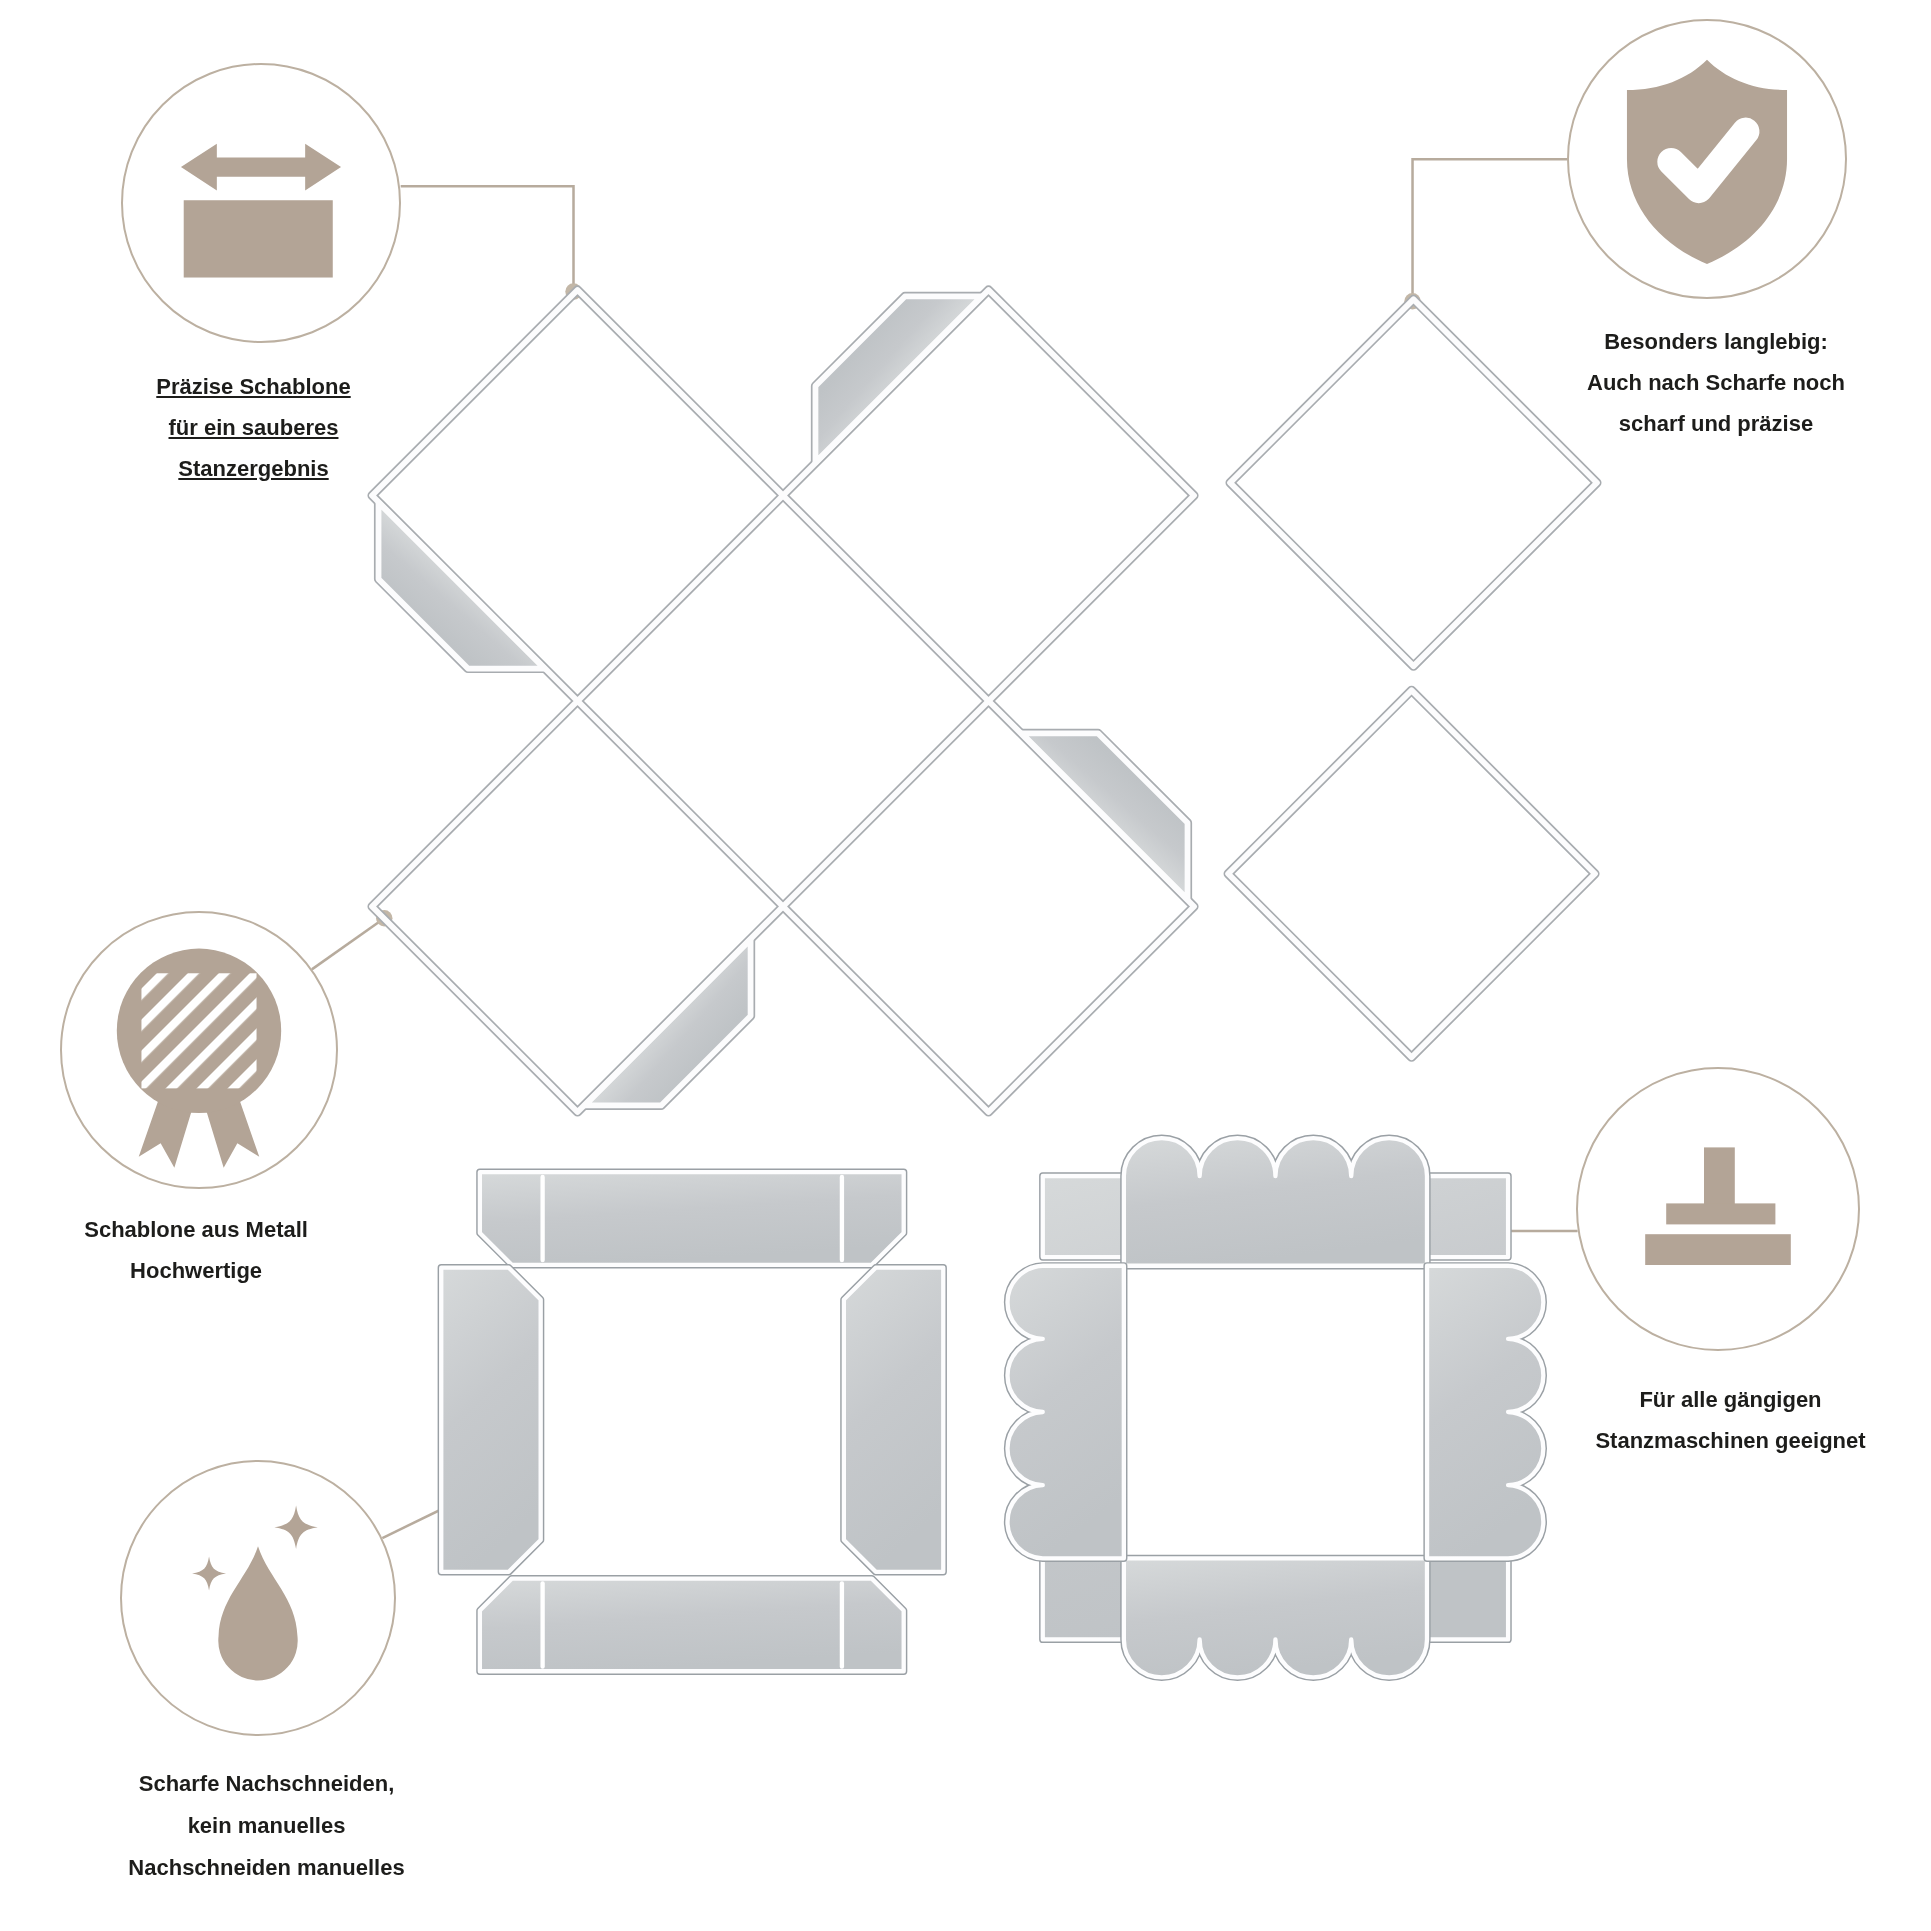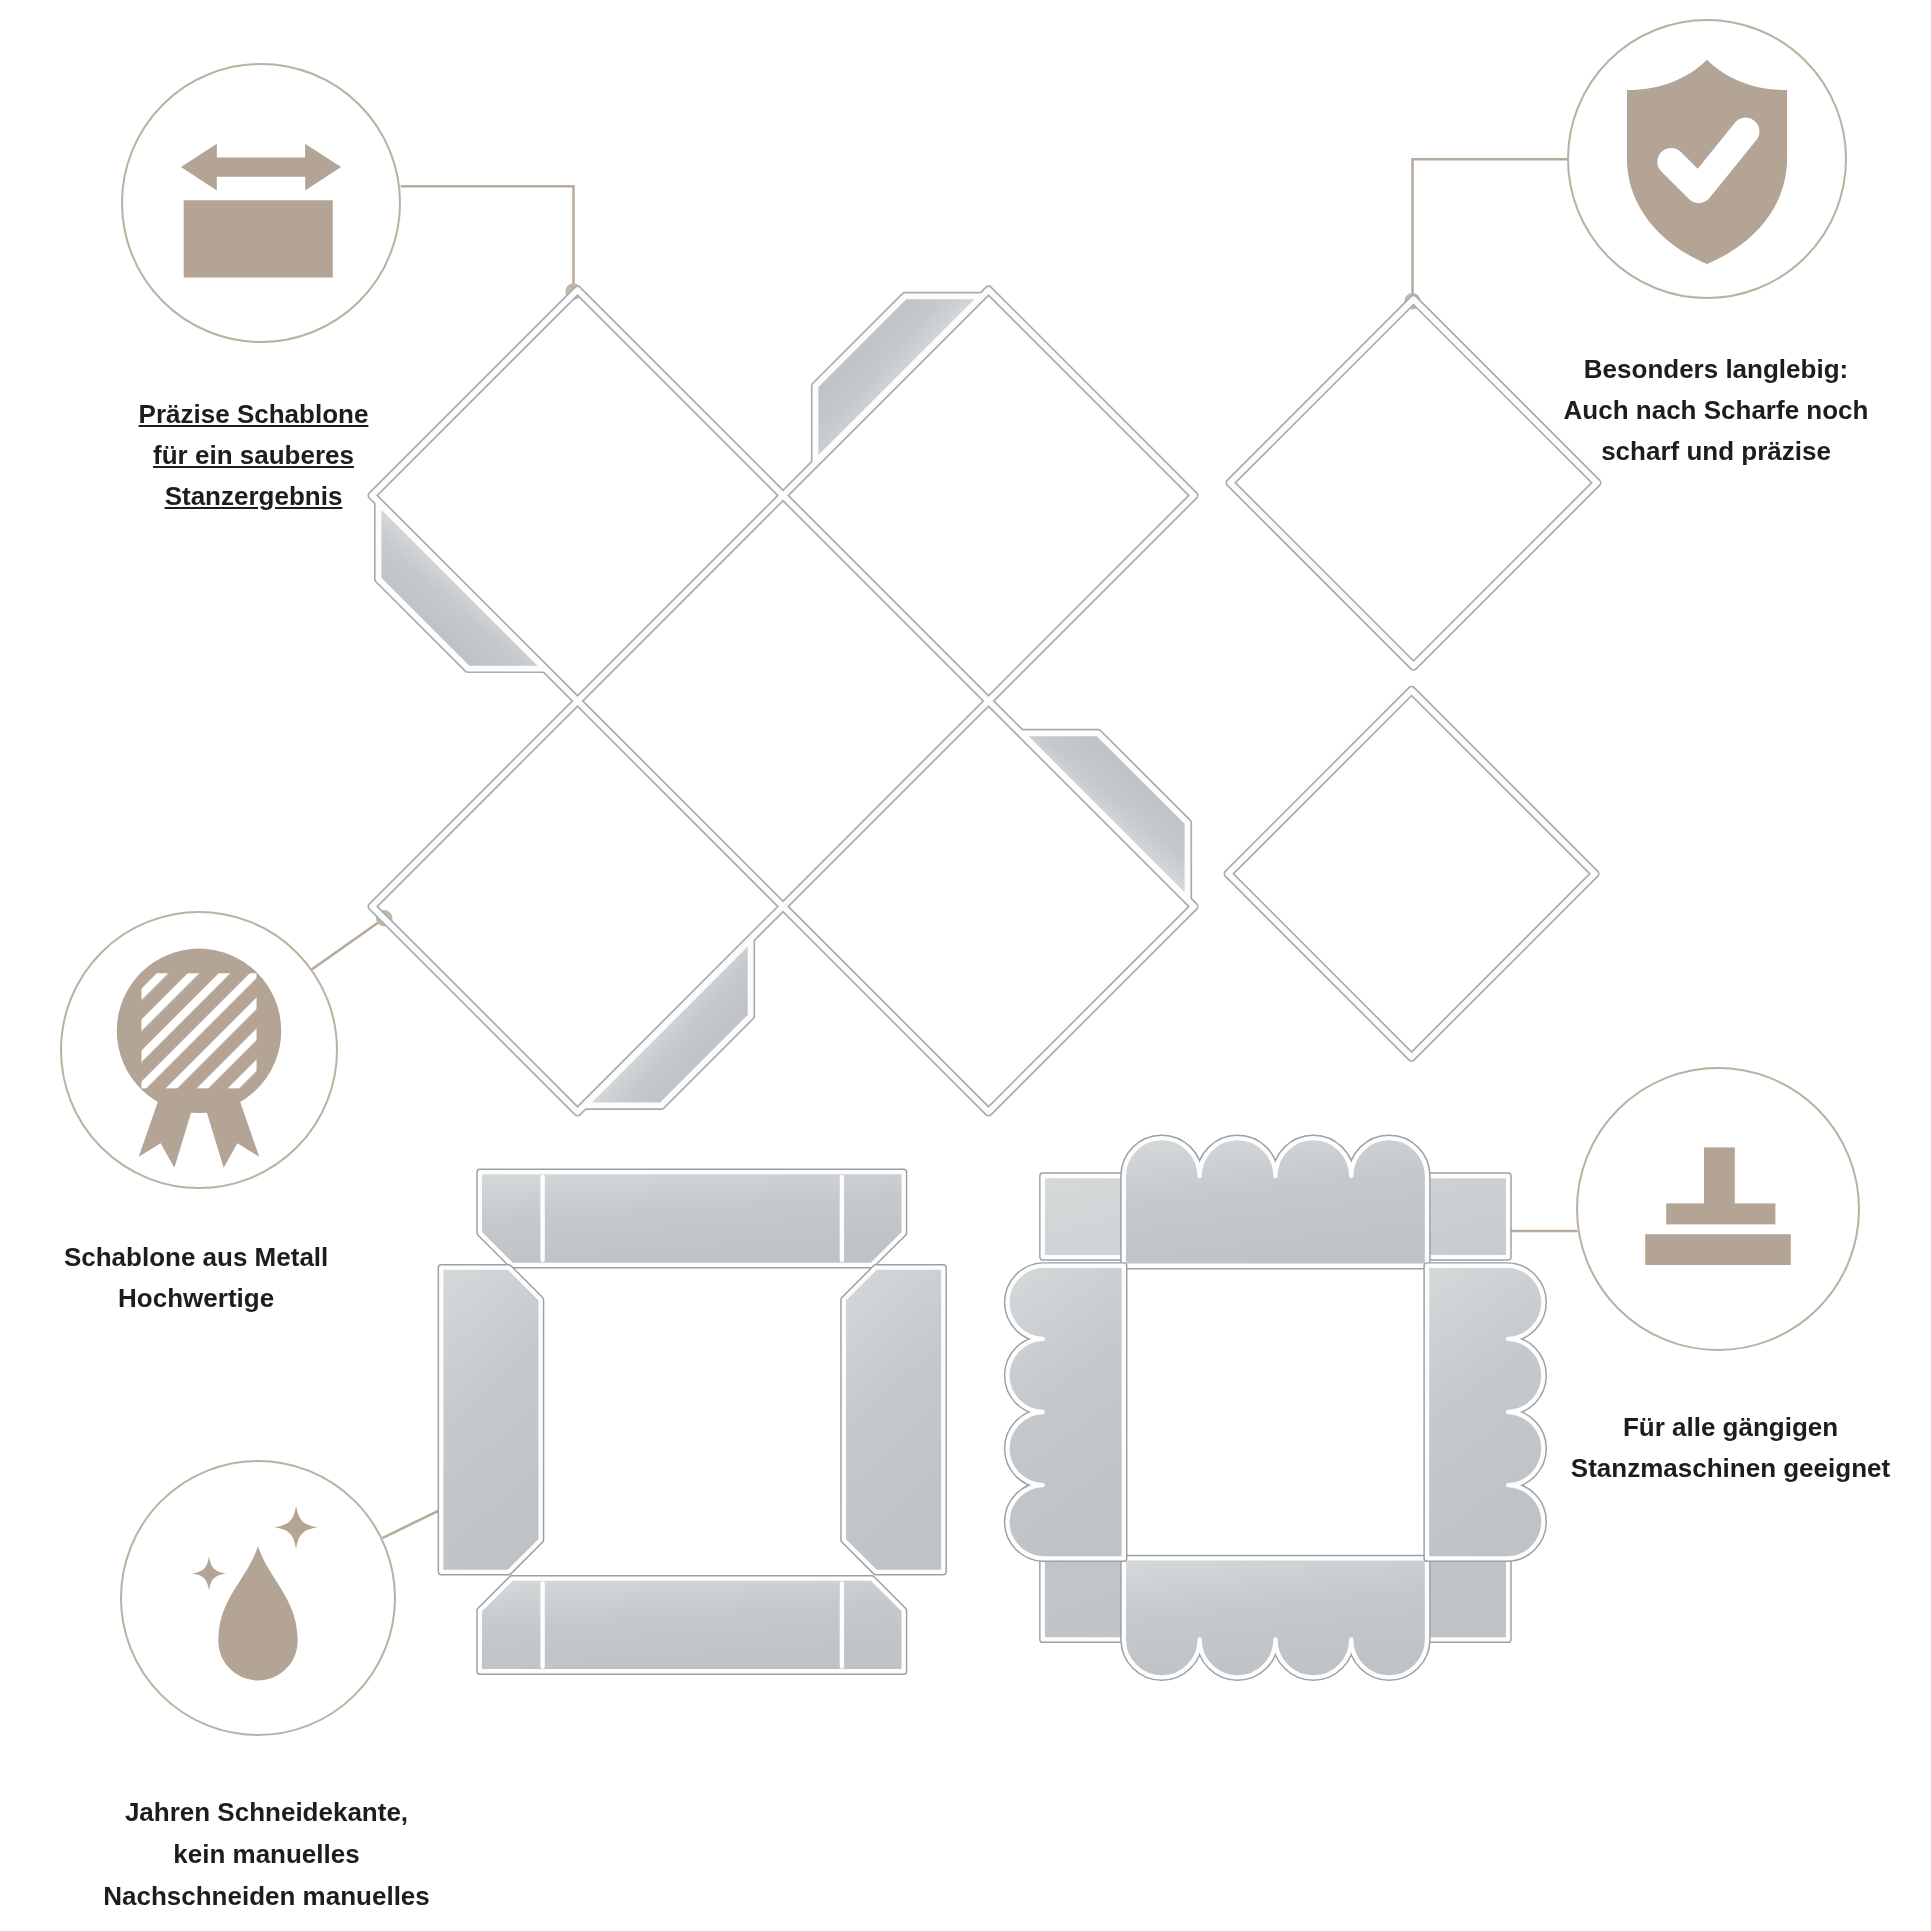--- a/index.html
+++ b/index.html
@@ -14,21 +14,21 @@
   .k2 {stroke:#9aa0a5;stroke-width:7.5;fill:none;stroke-linejoin:round;}
   .wf2{stroke:#fdfdfe;stroke-width:4.5;fill:url(#met);stroke-linejoin:round;}
   .crease{stroke:#ffffff;stroke-width:4.5;stroke-linecap:round;}
   .conn{stroke:#b7ab9d;stroke-width:2.6;fill:none;}
   .dot{fill:#c3b7a7;}
 
   .callout-circle{position:absolute;border:2.9px solid #bcb0a1;border-radius:50%;background:#ffffff;box-sizing:border-box;}
   .callout-circle svg{position:absolute;left:0;top:0;width:100%;height:100%;}
   .ico{fill:#b3a496;}
 
-  .callout-label{position:absolute;text-align:center;font-weight:700;font-size:26px;line-height:41px;color:#1d1d1b;margin-top:28px;}
+  .callout-label{position:absolute;text-align:center;font-weight:700;font-size:22px;line-height:41px;color:#1d1d1b;}
   .callout-label div{white-space:nowrap;}
 
   .c1{left:121px;top:63px;width:280px;height:280px;}
   .c2{left:1567px;top:19.3px;width:280px;height:280px;}
   .c3{left:60px;top:911px;width:278px;height:278px;}
   .c4{left:1576px;top:1067px;width:284px;height:284px;}
   .c5{left:120px;top:1460px;width:276px;height:276px;}
   .t1{left:70px;top:366px;width:367px;text-decoration:underline;}
   .t2{left:1523px;top:321px;width:386px;}
   .t3{left:12.6px;top:1209px;width:367px;}
@@ -186,19 +186,19 @@
   </div>
 
   <div class="callout-circle c5">
     <svg viewBox="0 0 100 100">
       <path class="ico" d="M50,31 C54,43 64,50 64.5,64 A14.6,14.6 0 1 1 35.5,64 C36,50 46,43 50,31 Z"></path>
       <path class="ico" transform="translate(64,24)" d="M0,-8 C0.9,-2.5 2.5,-0.9 8,0 C2.5,0.9 0.9,2.5 0,8 C-0.9,2.5 -2.5,0.9 -8,0 C-2.5,-0.9 -0.9,-2.5 0,-8 Z"></path>
       <path class="ico" transform="translate(32,41) scale(0.78)" d="M0,-8 C0.9,-2.5 2.5,-0.9 8,0 C2.5,0.9 0.9,2.5 0,8 C-0.9,2.5 -2.5,0.9 -8,0 C-2.5,-0.9 -0.9,-2.5 0,-8 Z"></path>
     </svg>
   </div>
   <div class="callout-label t5">
-    <div>Jahren Schneidekante,</div>
+    <div>Scharfe Nachschneiden,</div>
     <div>kein manuelles</div>
     <div>Nachschneiden manuelles</div>
   </div>
 
 </div>
 
 
 </body></html>

